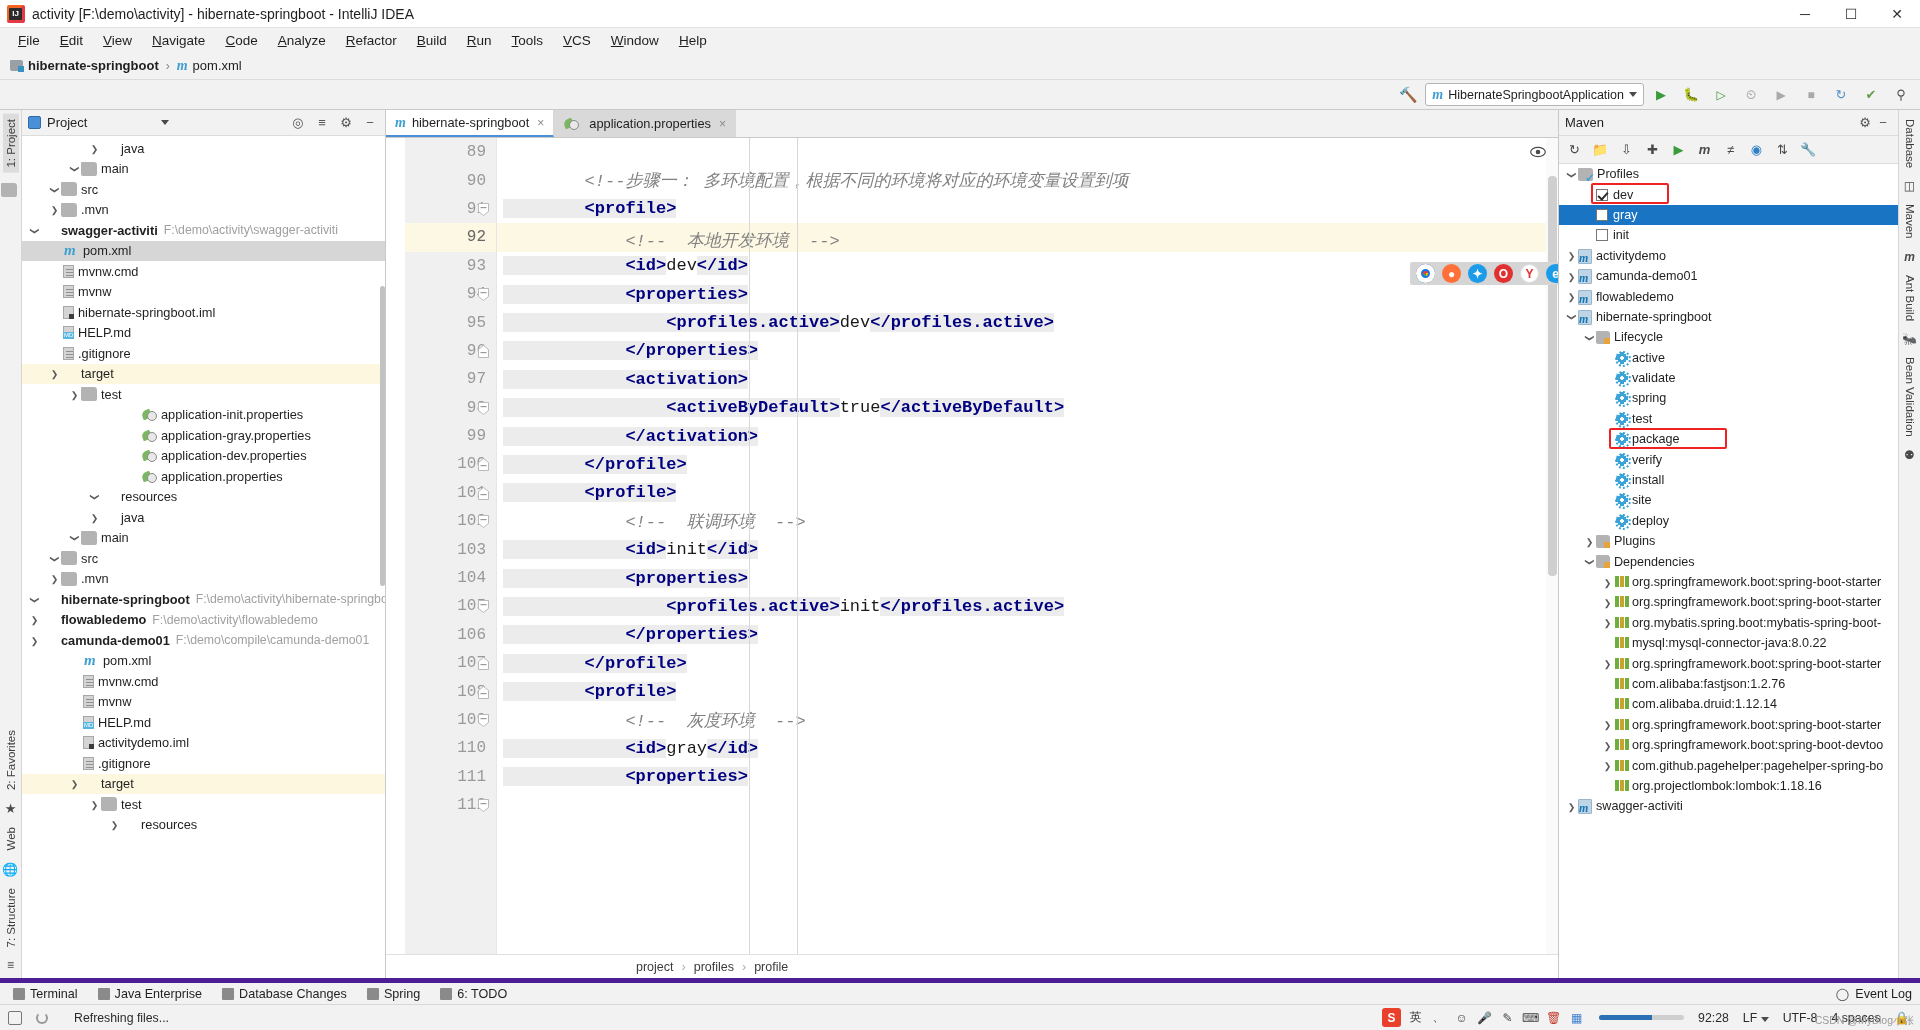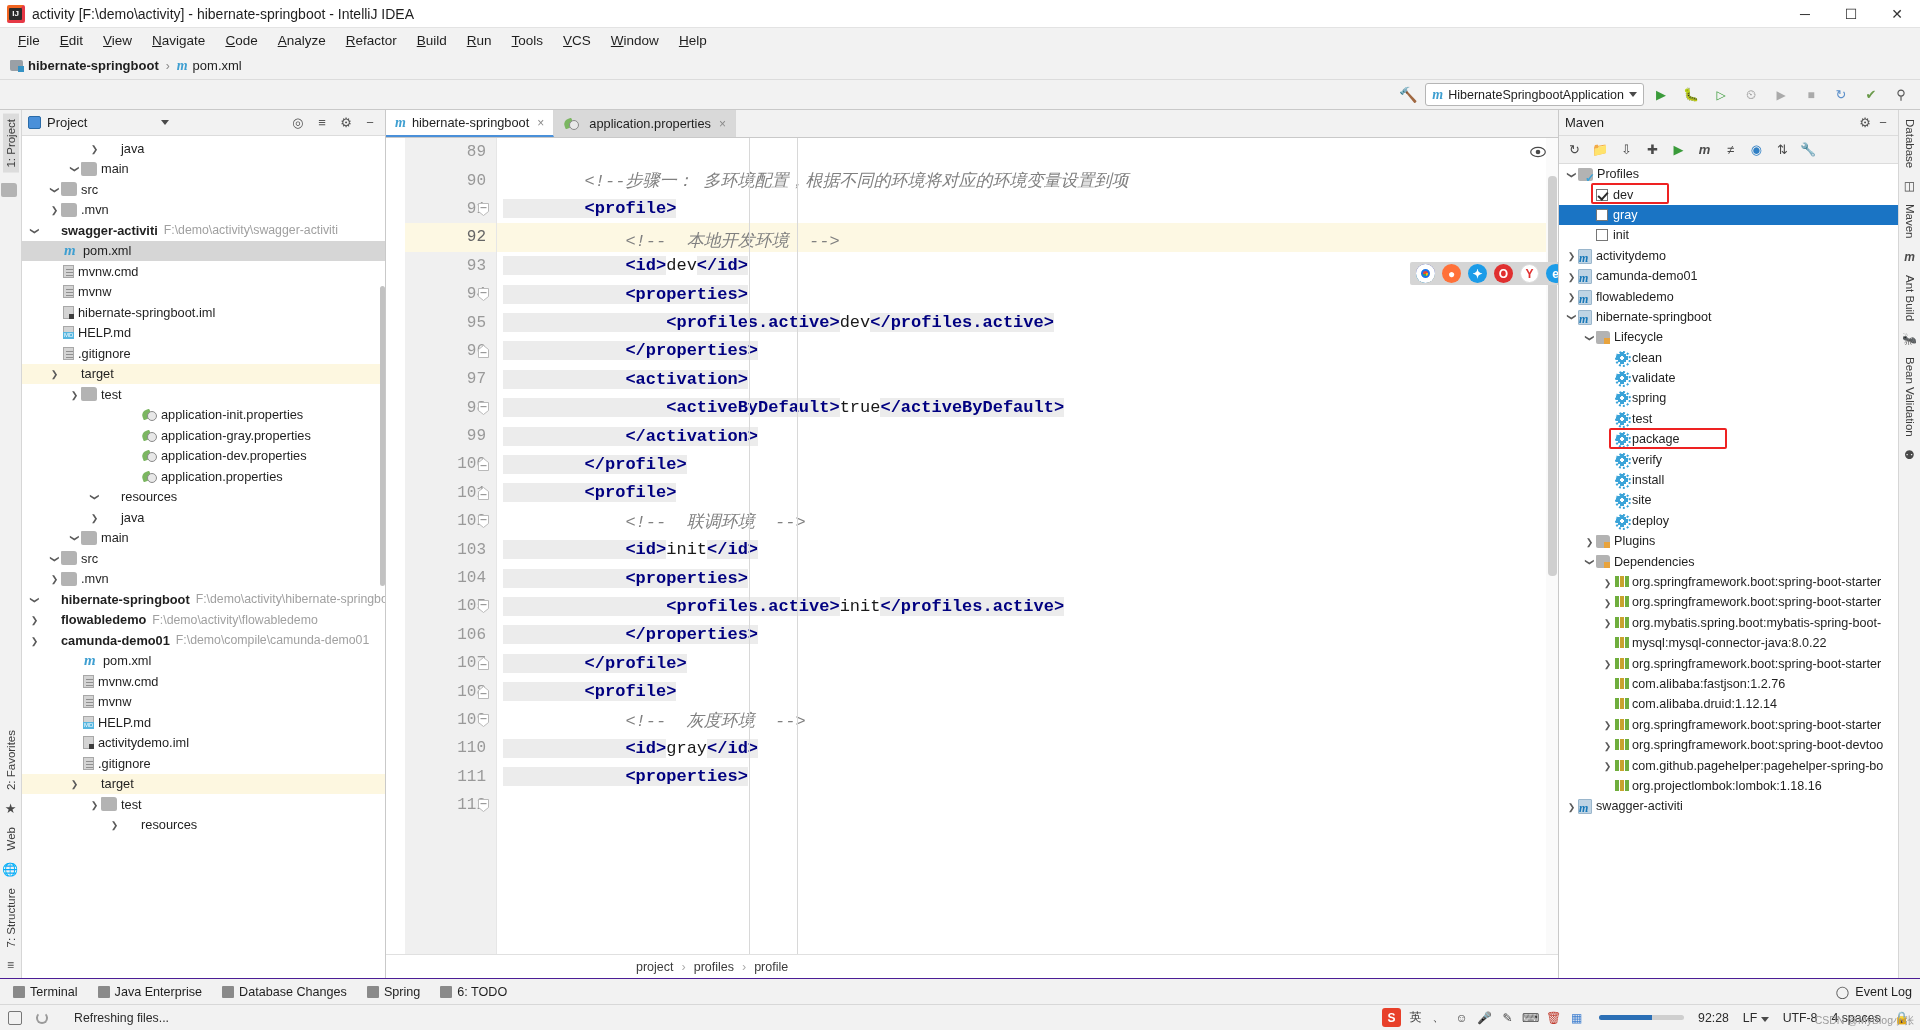--- a/index.html
+++ b/index.html
@@ -175,21 +175,21 @@
   .ic.profiles { width:15px;height:13px;margin-right:4px;background:#b3b3b3;border-radius:1px 3px 2px 2px;}
   .ic.profiles:after{content:"\2713";position:absolute;right:-2px;bottom:-4px;color:#3aa3d8;font-size:12px;font-weight:bold;}
   .ic.jar { width:14px;height:14px;margin-right:4px;}
   .ic.jar:before{content:"";position:absolute;left:1px;top:1px;width:4px;height:11px;background:#6fae3d;}
   .ic.jar:after{content:"";position:absolute;left:6px;top:1px;width:4px;height:11px;background:#c8a32d;
      box-shadow:5px 0 0 0 #6fae3d;}
   .redbox { position:absolute; border:2px solid #ee2222; border-radius:2px; pointer-events:none; z-index:8;}
 
   
   .bottombar { height:26px; background:#f2f2f2; display:flex; align-items:center; gap:2px;
-               border-top:1px solid #4c1d95; flex:none; padding-left:4px;}
+               border-top:5px solid #4c1d95; flex:none; padding-left:4px;}
   .bbitem { display:flex; align-items:center; gap:5px; padding:2px 9px; font-size:12.6px; color:#1f1f1f;}
   .bbitem .sqi { width:12px;height:12px;background:#8a8a8a;border-radius:1px;}
   .bbright { margin-left:auto; display:flex; align-items:center; gap:6px; padding-right:8px; }
 
   .statusbar { height:26px; background:#f2f2f2; display:flex; align-items:center;
                border-top:1px solid #d8d8d8; flex:none; font-size:12.3px; color:#2b2b2b; }
   .sb-left { display:flex; align-items:center; gap:7px; padding-left:8px; }
   .sb-mid { display:flex; align-items:center; gap:26px; margin-left:14px; }
   .sb-right { margin-left:auto; display:flex; align-items:center; gap:14px; padding-right:10px; }
   .progress { width:85px; height:5px; background:#cfcfcf; border-radius:3px; overflow:hidden; }
@@ -765,21 +765,21 @@
           <div class="mrow">
             <span style="width:24px;flex:none"></span>
             <span class="arrow d"></span>
             <span class="ic lifecycle"></span>
             <span>Lifecycle</span>
           </div>
           <div class="mrow">
             <span style="width:42px;flex:none"></span>
             <span class="arrow"></span>
             <span class="ic phase"></span>
-            <span>clean</span>
+            <span>active</span>
           </div>
           <div class="mrow">
             <span style="width:42px;flex:none"></span>
             <span class="arrow"></span>
             <span class="ic phase"></span>
             <span>validate</span>
           </div>
           <div class="mrow">
             <span style="width:42px;flex:none"></span>
             <span class="arrow"></span>

